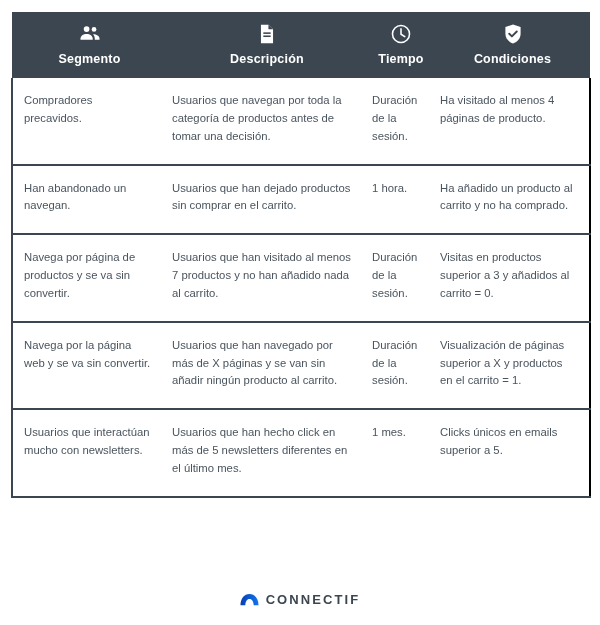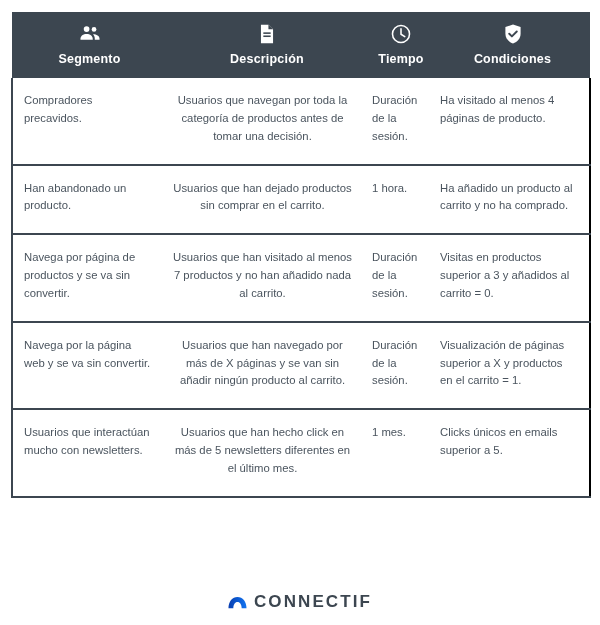--- a/index.html
+++ b/index.html
@@ -81,21 +81,21 @@
   tbody td + td { border-left: none; }
   tbody td:not(:last-child) { border-right: none; }
   tbody td:last-child { border-right: 2px solid #000000; }
   tbody tr:first-child td { border-top: none; }
 
   .col-seg  { width: 155px; }
   .col-desc { width: 200px; }
   .col-time { width: 68px; }
   .col-cond { width: 155px; }
 
-  tbody td.c-desc { padding-left: 5px; text-align: center; }
+  tbody td.c-desc { padding-left: 5px; }
   tbody td.c-time { padding-left: 5px; padding-right: 6px; }
   tbody td.c-cond { padding-left: 5px; }
 
   
   .footer {
     position: absolute;
     left: 0;
     top: 592px;
     width: 600px;
     display: flex;
@@ -103,21 +103,21 @@
     justify-content: center;
     gap: 7px;
   }
   .logo-mark {
     width: 19px;
     height: 13px;
     line-height: 0;
   }
   .logo-mark svg { display: block; }
   .logo-text {
-    font-size: 17px;
+    font-size: 13px;
     font-weight: bold;
     letter-spacing: 2.1px;
     color: #3c4650;
   }
 </style>
 </head>
 <body>
 
 <div class="page">
 
@@ -191,21 +191,21 @@
       <tbody>
 
         <tr>
           <td class="c-seg">Compradores precavidos.</td>
           <td class="c-desc">Usuarios que navegan por toda la categoría de productos antes de tomar una decisión.</td>
           <td class="c-time">Duración de la sesión.</td>
           <td class="c-cond">Ha visitado al menos 4 páginas de producto.</td>
         </tr>
 
         <tr>
-          <td class="c-seg">Han abandonado un producto.</td>
+          <td class="c-seg">Han abandonado un navegan.</td>
           <td class="c-desc">Usuarios que han dejado productos sin comprar en el carrito.</td>
           <td class="c-time">1 hora.</td>
           <td class="c-cond">Ha añadido un producto al carrito y no ha comprado.</td>
         </tr>
 
         <tr>
           <td class="c-seg">Navega por página de productos y se va sin convertir.</td>
           <td class="c-desc">Usuarios que han visitado al menos 7 productos y no han añadido nada al carrito.</td>
           <td class="c-time">Duración de la sesión.</td>
           <td class="c-cond">Visitas en productos superior a 3 y añadidos al carrito = 0.</td>

